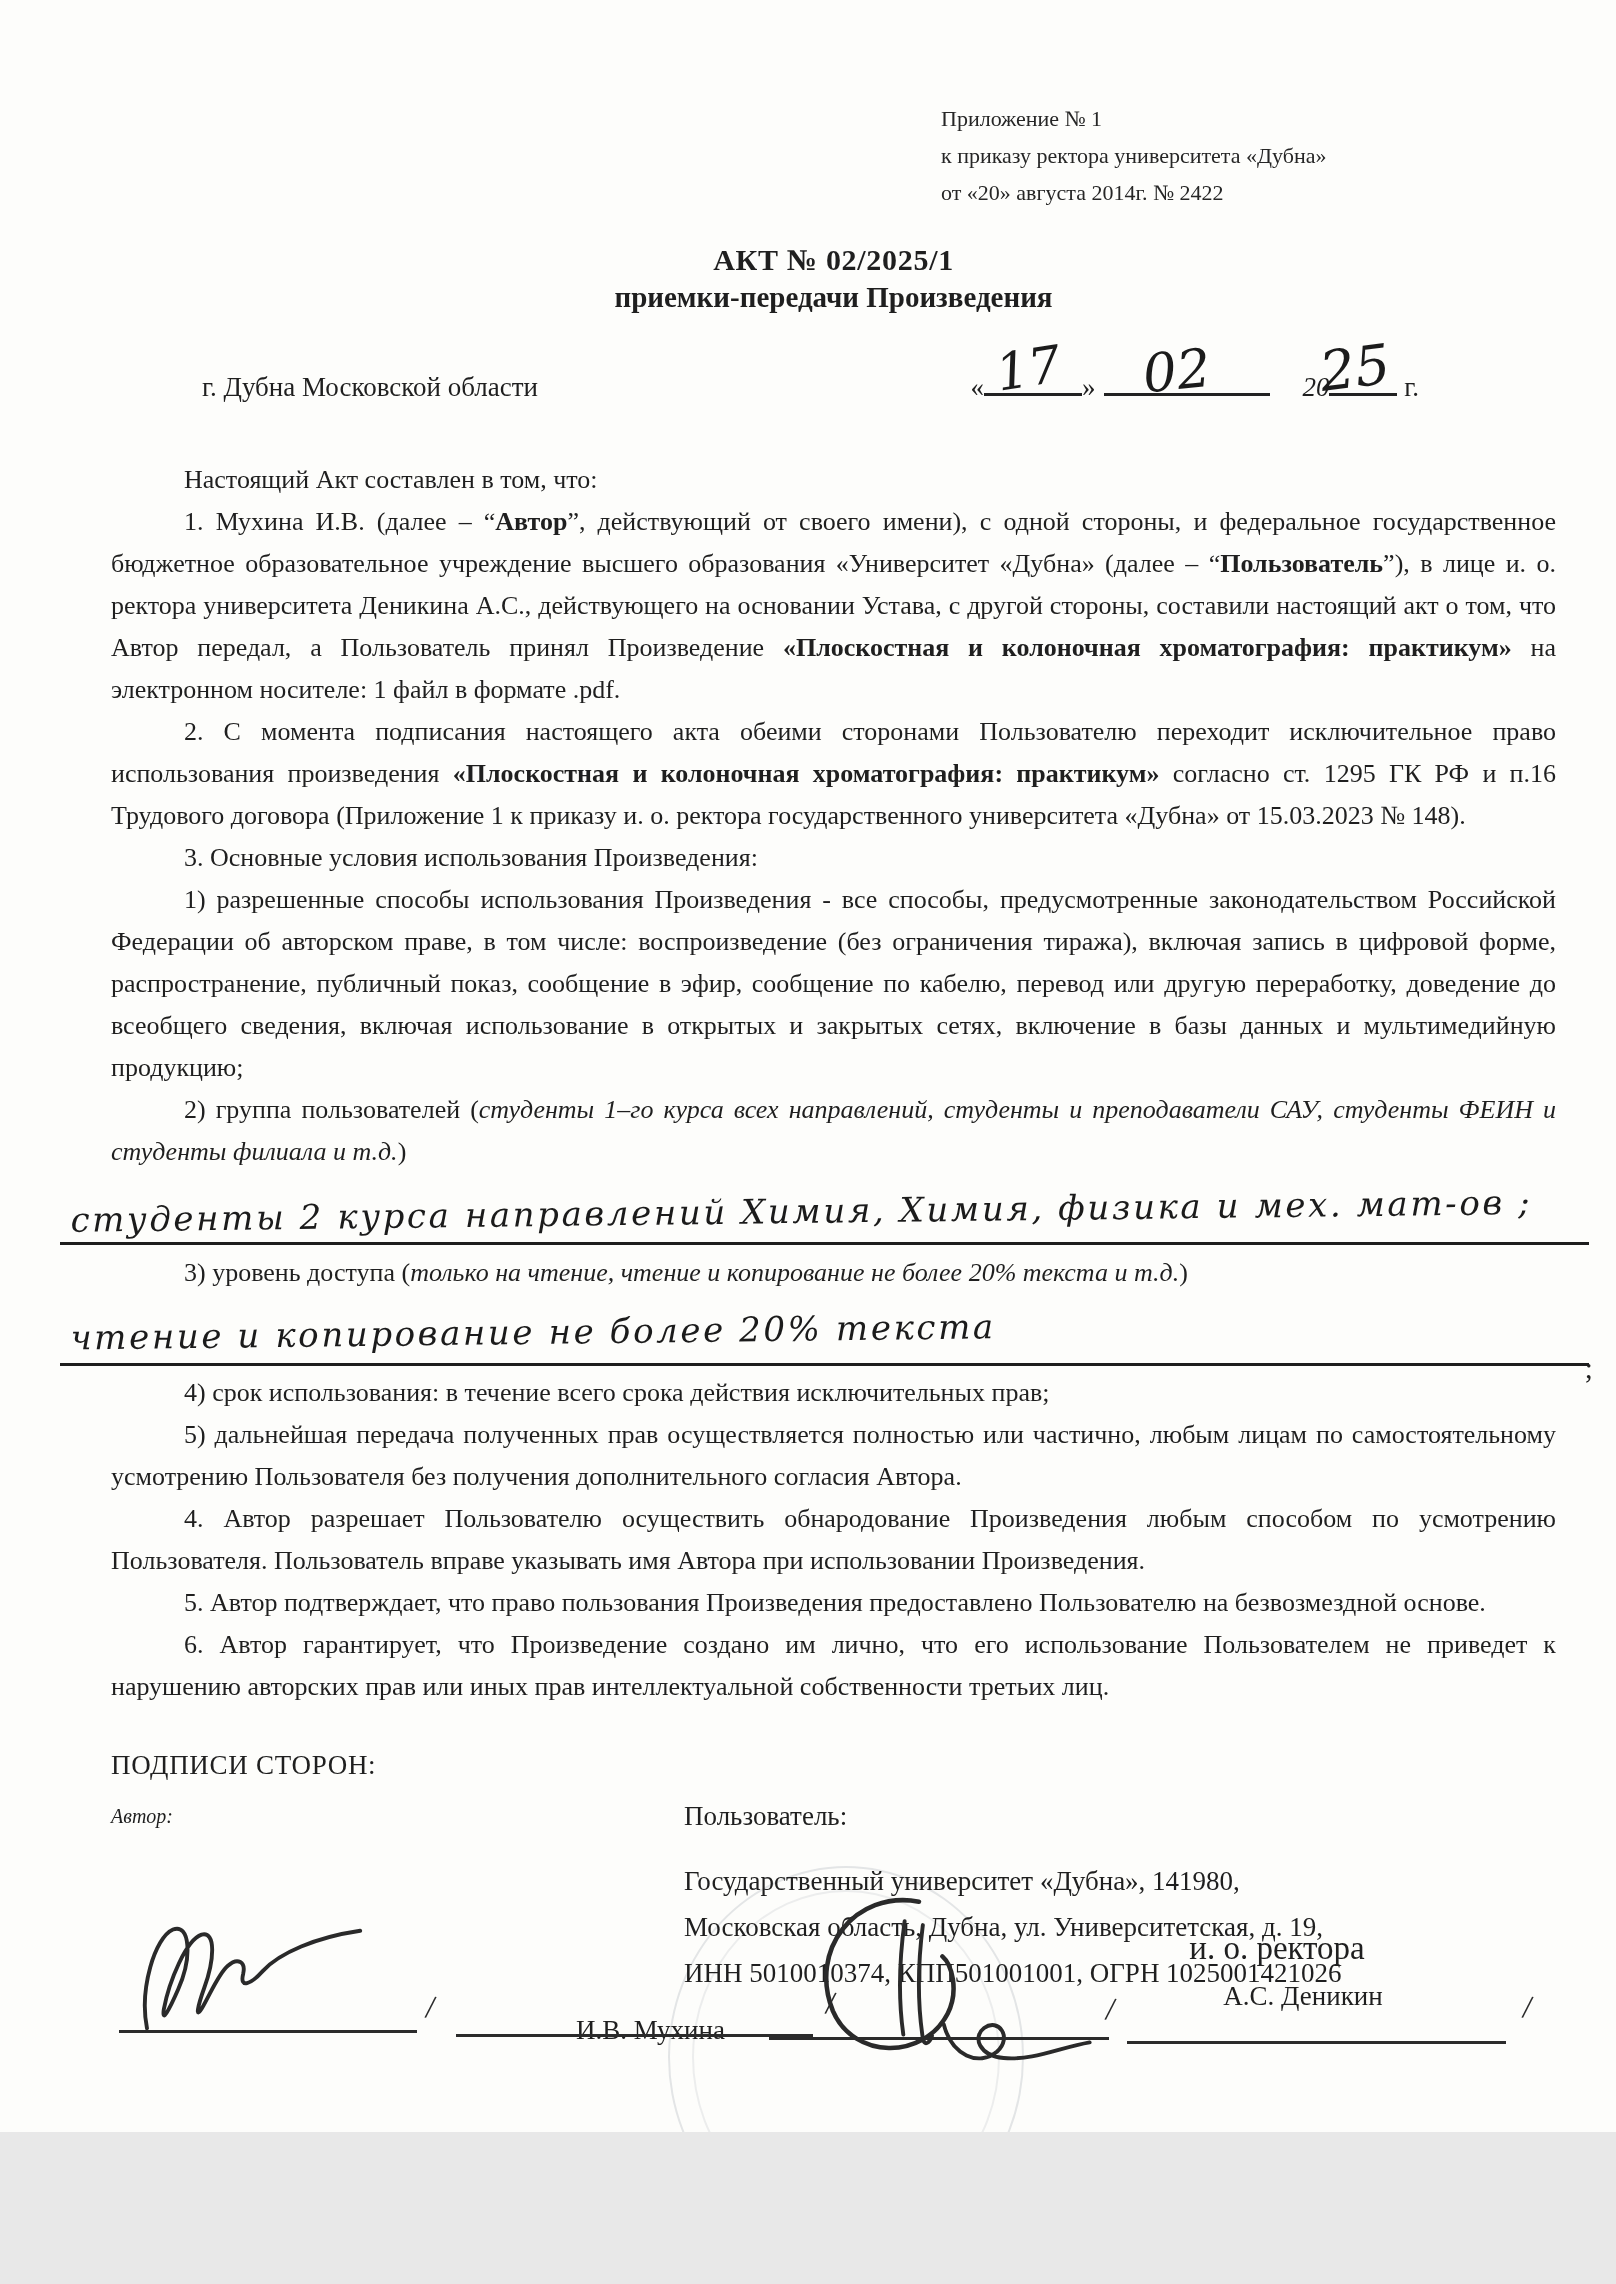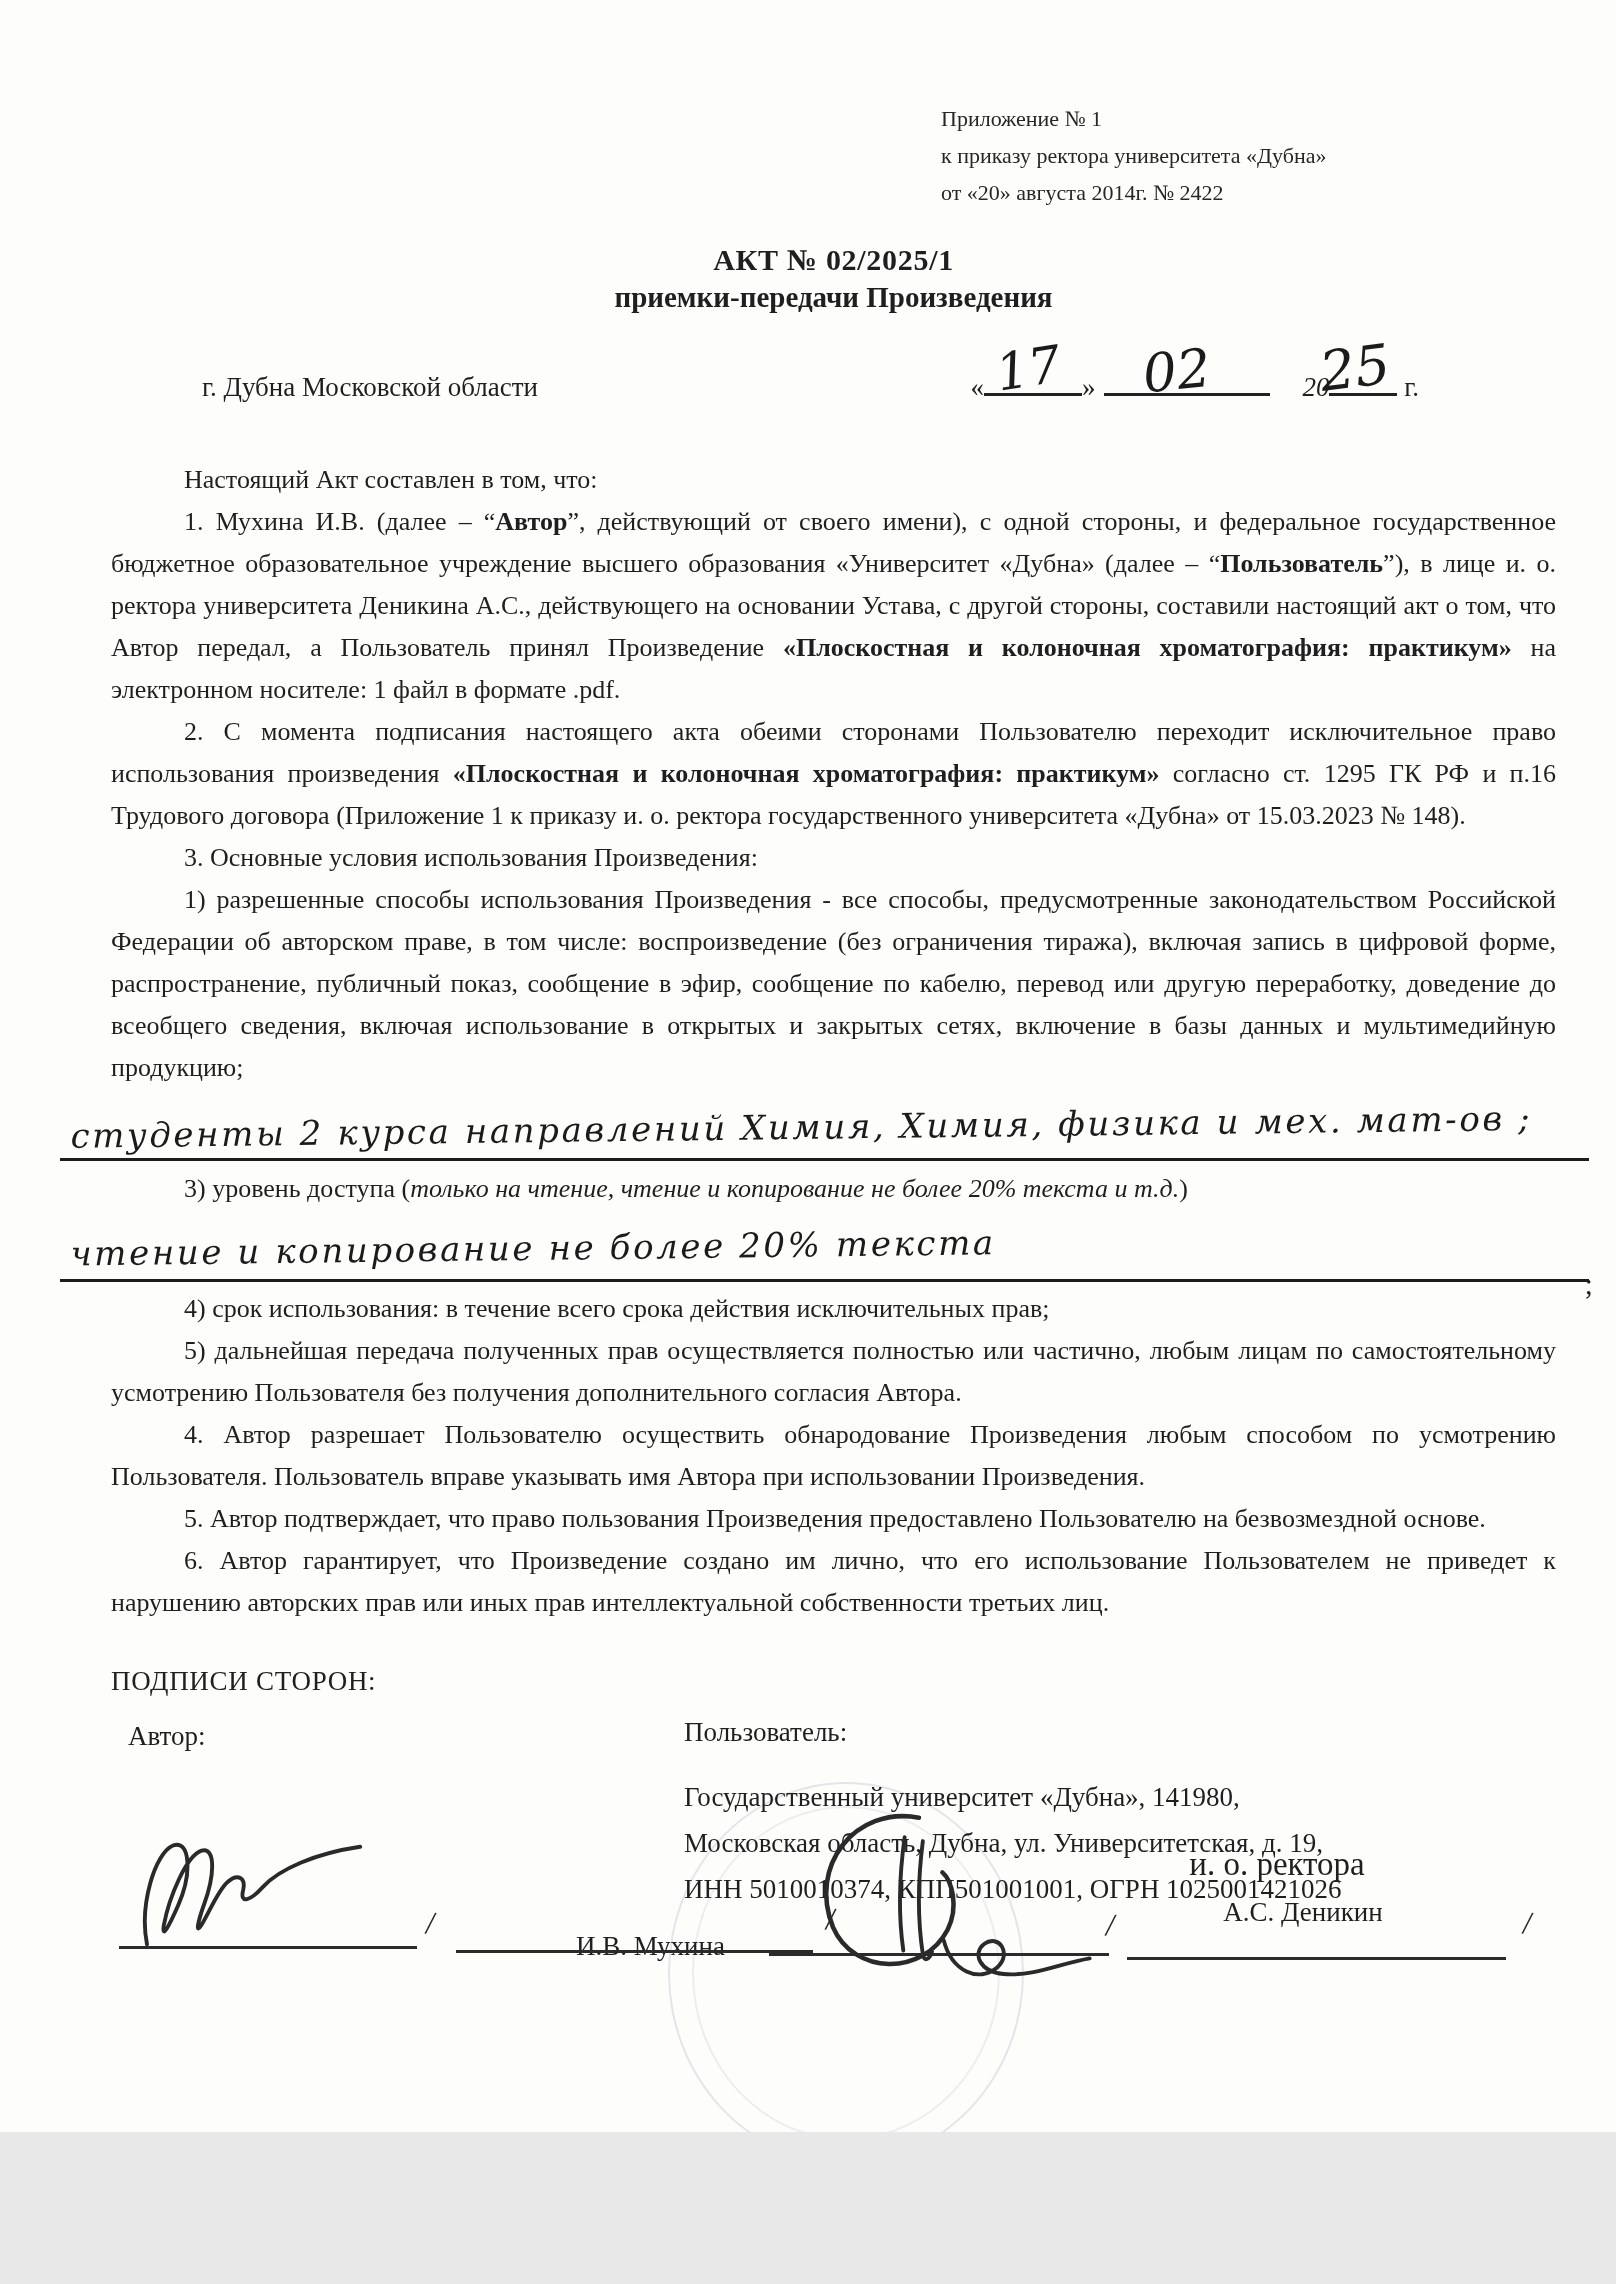--- a/index.html
+++ b/index.html
@@ -48,21 +48,21 @@
     display:inline-block;
     padding:9px 0 0 10.4px;
     font-size:34px;letter-spacing:2.6px;
     transform:rotate(-0.7deg);
     white-space:nowrap;
   }
   .hw-line .hw-tail{position:absolute;right:-3.9px;bottom:-22px;font-size:29px;}
   
   .sign-heading{margin-top:42px;text-align:left;font-size:27px;letter-spacing:0.7px;}
   .sig-area{position:relative;height:508px;margin-top:6.5px;}
-  .author-label{position:absolute;left:17px;top:17px;font-size:27px;}
+  .author-label{position:absolute;left:0;top:17px;font-size:20px;font-style:italic;}
   .user-label{position:absolute;left:573px;top:13px;font-size:27px;}
   .org{position:absolute;left:573px;top:70px;font-size:27px;line-height:46px;}
   .sig-underline{position:absolute;border-bottom:3.3px solid #2b2b2b;}
   .u-author-sign{left:7.8px;top:242px;width:298px;}
   .u-author-name{left:345px;top:246px;width:357px;}
   .u-rector-sign{left:658px;top:249px;width:340px;}
   .u-rector-name{left:1016px;top:253px;width:379px;}
   .slash{position:absolute;font-size:33px;color:#2a2a2a;transform:rotate(8deg);}
   .s1{left:315px;top:201px;}
   .s2{left:715px;top:197px;}
@@ -105,20 +105,21 @@
       <span>«</span><span class="blank day"><span class="hand hw-day">17</span></span><span>»</span><span class="blank month"><span class="hand hw-month">02</span></span><span class="printed-20">20</span><span class="blank year"><span class="hand hw-year">25</span></span>&nbsp;<span>г.</span>
     </div>
   </div>
 
   <div class="body">
       <p class="para"><span>Настоящий Акт составлен в том, что:</span></p>
       <p class="para"><span>1. Мухина И.В. (далее – “</span><span class="b">Автор</span><span>”, действующий от своего имени), с одной стороны, и федеральное государственное бюджетное образовательное учреждение высшего образования «Университет «Дубна» (далее – “</span><span class="b">Пользователь</span><span>”), в лице и. о. ректора университета Деникина А.С., действующего на основании Устава, с другой стороны, составили настоящий акт о том, что Автор передал, а Пользователь принял Произведение </span><span class="b">«Плоскостная и колоночная хроматография: практикум»</span><span> на электронном носителе: 1 файл в формате .pdf.</span></p>
       <p class="para"><span>2. С момента подписания настоящего акта обеими сторонами Пользователю переходит исключительное право использования произведения </span><span class="b">«Плоскостная и колоночная хроматография: практикум»</span><span> согласно ст. 1295 ГК РФ и п.16 Трудового договора (Приложение 1 к приказу и. о. ректора государственного университета «Дубна» от 15.03.2023 № 148).</span></p>
       <p class="para"><span>3. Основные условия использования Произведения:</span></p>
       <p class="para"><span>1) разрешенные способы использования Произведения - все способы, предусмотренные законодательством Российской Федерации об авторском праве, в том числе: воспроизведение (без ограничения тиража), включая запись в цифровой форме, распространение, публичный показ, сообщение в эфир, сообщение по кабелю, перевод или другую переработку, доведение до всеобщего сведения, включая использование в открытых и закрытых сетях, включение в базы данных и мультимедийную продукцию;</span></p>
+      <p class="para"><span>2) группа пользователей (</span><span class="i">студенты 1–го курса всех направлений, студенты и преподаватели САУ, студенты ФЕИН и студенты филиала и т.д.</span><span>)</span></p>
       <div class="hw-line"><span class="hand hw-text">студенты 2 курса направлений Химия, Химия, физика и мех. мат-ов ;</span></div>
       <p class="para"><span>3) уровень доступа (</span><span class="i">только на чтение, чтение и копирование не более 20% текста и т.д.</span><span>)</span></p>
       <div class="hw-line"><span class="hand hw-text">чтение и копирование не более 20% текста</span><span class="hw-tail">;</span></div>
       <p class="para"><span>4) срок использования: в течение всего срока действия исключительных прав;</span></p>
       <p class="para"><span>5) дальнейшая передача полученных прав осуществляется полностью или частично, любым лицам по самостоятельному усмотрению Пользователя без получения дополнительного согласия Автора.</span></p>
       <p class="para"><span>4. Автор разрешает Пользователю осуществить обнародование Произведения любым способом по усмотрению Пользователя. Пользователь вправе указывать имя Автора при использовании Произведения.</span></p>
       <p class="para"><span>5. Автор подтверждает, что право пользования Произведения предоставлено Пользователю на безвозмездной основе.</span></p>
       <p class="para"><span>6. Автор гарантирует, что Произведение создано им лично, что его использование Пользователем не приведет к нарушению авторских прав или иных прав интеллектуальной собственности третьих лиц.</span></p>
     </div>
 

